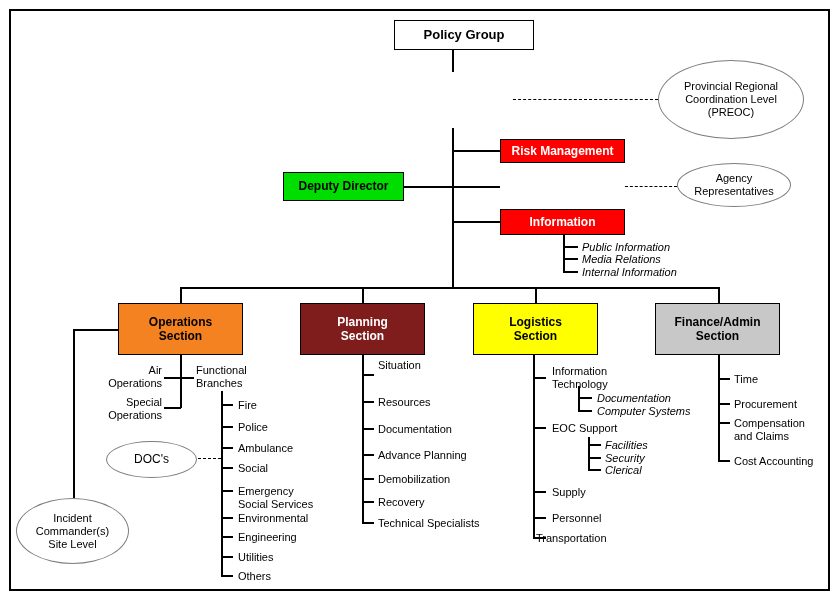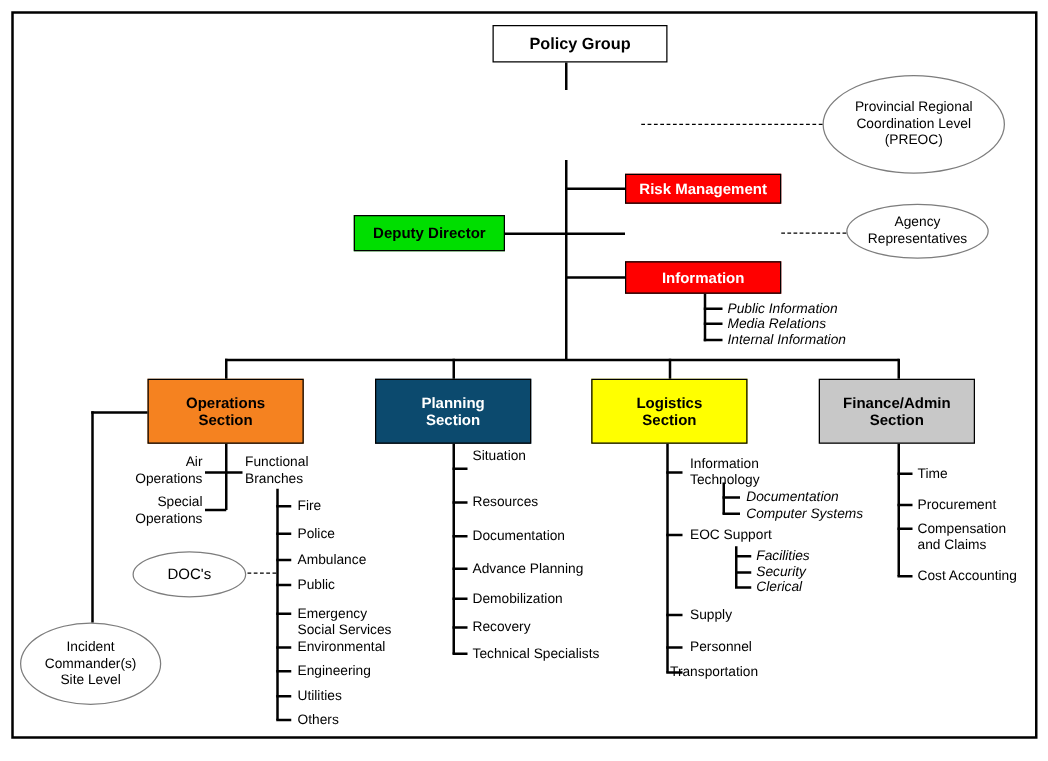--- a/index.html
+++ b/index.html
@@ -44,42 +44,42 @@
   <div class="el" style="left:677px;top:163px;width:114px;height:44px">Agency
 Representatives</div>
   <div class="bx f12 wt" style="left: 500px; top: 209px; width: 125px; height: 26px; background-color: rgb(255, 0, 0);">Information</div>
 
   <div class="lbl it" style="left:582px;top:241px">Public Information</div>
   <div class="lbl it" style="left:582px;top:253px">Media Relations</div>
   <div class="lbl it" style="left:582px;top:266px">Internal Information</div>
 
   <div class="bx f12" style="left: 118px; top: 303px; width: 125px; height: 52px; background-color: rgb(245, 130, 32);">Operations
 Section</div>
-  <div class="bx f12 wt" style="left: 300px; top: 303px; width: 125px; height: 52px; background-color: #0c4a6e;">Planning
+  <div class="bx f12 wt" style="left: 300px; top: 303px; width: 125px; height: 52px; background-color: #7f1d1d;">Planning
 Section</div>
   <div class="bx f12" style="left: 473px; top: 303px; width: 125px; height: 52px; background-color: rgb(255, 255, 0);">Logistics
 Section</div>
   <div class="bx f12" style="left: 655px; top: 303px; width: 125px; height: 52px; background-color: rgb(200, 200, 200);">Finance/Admin
 Section</div>
 
   <div class="el" style="left:106px;top:441px;width:91px;height:37px;font-size:12px">DOC's</div>
   <div class="el" style="left:16px;top:498px;width:113px;height:66px">Incident
 Commander(s)
 Site Level</div>
 
   <div class="lbl r" style="left:98px;top:364px;width:64px">Air
 Operations</div>
   <div class="lbl" style="left:196px;top:364px">Functional
 Branches</div>
   <div class="lbl r" style="left:98px;top:396px;width:64px">Special
 Operations</div>
   <div class="lbl" style="left:238px;top:399px">Fire</div>
   <div class="lbl" style="left:238px;top:421px">Police</div>
   <div class="lbl" style="left:238px;top:442px">Ambulance</div>
-  <div class="lbl" style="left:238px;top:462px">Public</div>
+  <div class="lbl" style="left:238px;top:462px">Social</div>
   <div class="lbl" style="left:238px;top:485px">Emergency
 Social Services</div>
   <div class="lbl" style="left:238px;top:512px">Environmental</div>
   <div class="lbl" style="left:238px;top:531px">Engineering</div>
   <div class="lbl" style="left:238px;top:551px">Utilities</div>
   <div class="lbl" style="left:238px;top:570px">Others</div>
 
   <div class="lbl" style="left:378px;top:359px">Situation</div>
   <div class="lbl" style="left:378px;top:396px">Resources</div>
   <div class="lbl" style="left:378px;top:423px">Documentation</div>

